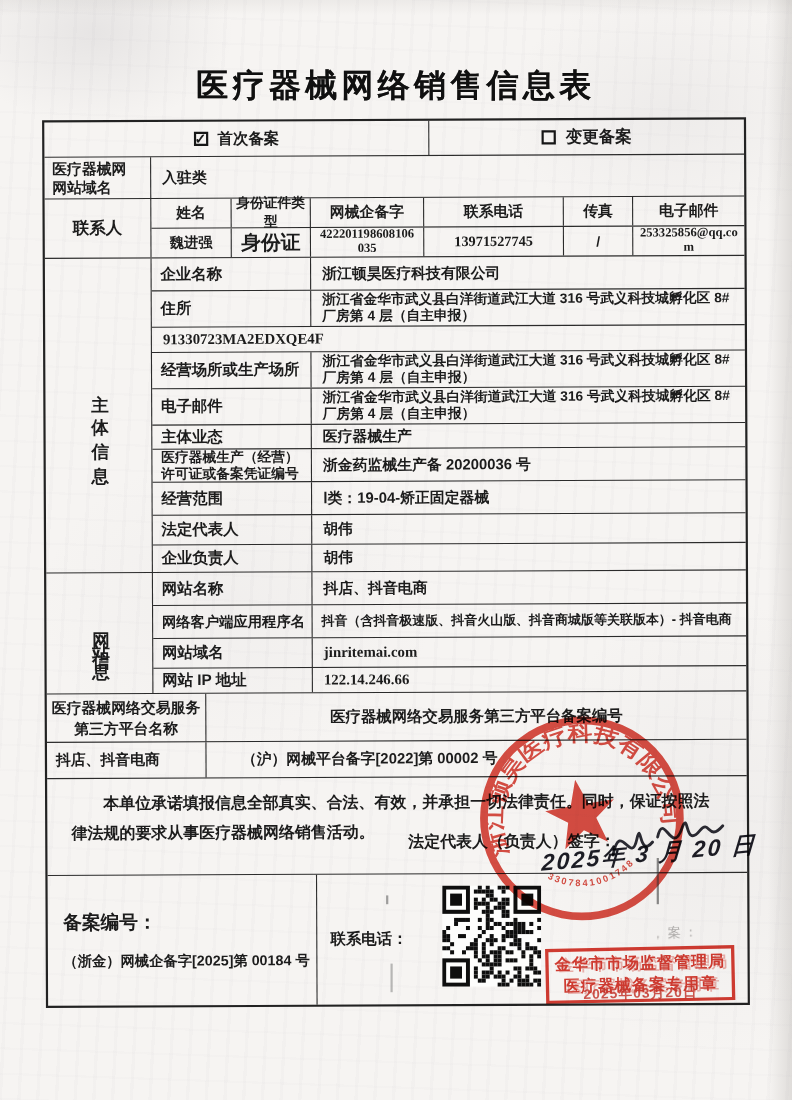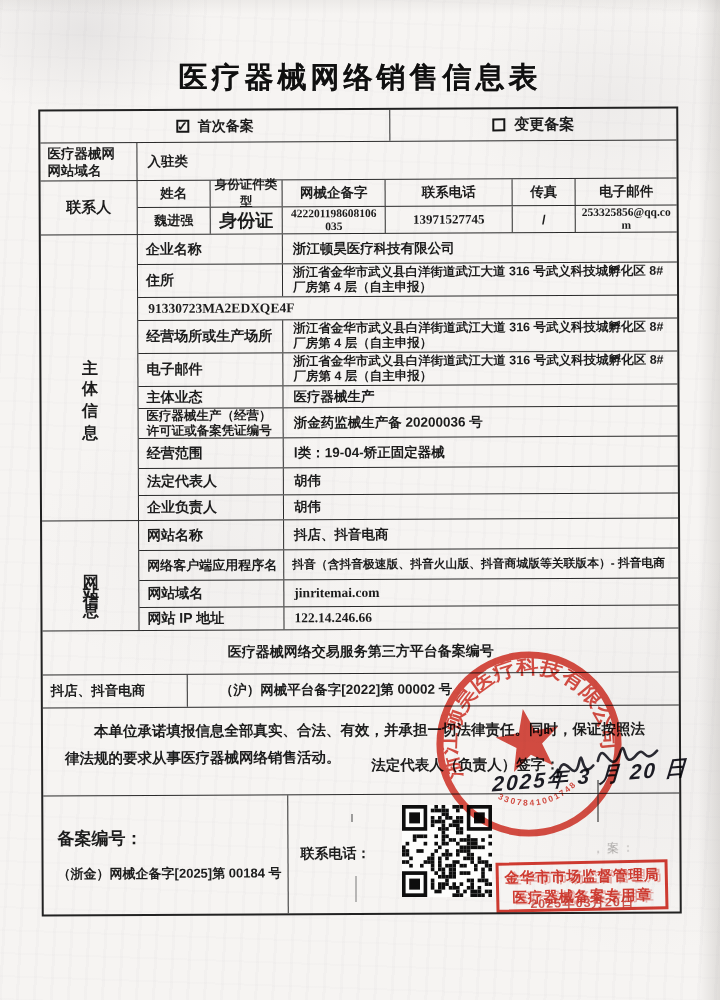--- a/index.html
+++ b/index.html
@@ -188,20 +188,26 @@
         <div class="row" style="height:23px; border-bottom:none">
           <div class="c lab" style="flex:0 0 145px">网站 IP 地址</div>
           <div class="c val num" style="flex:1">122.14.246.66</div>
         </div>
       </div>
     </div>
 
     <div class="row" style="height:77px">
       <div class="stack">
         <div class="row" style="height:44px">
+          <div class="c center" style="flex:0 0 145px; font-size:13.5px; line-height:19px">
+            <div>
+              <span style="display:block">医疗器械网络交易服务</span>
+              <span style="display:block">第三方平台名称</span>
+            </div>
+          </div>
           <div class="c center" style="flex:1; font-size:14px">医疗器械网络交易服务第三方平台备案编号</div>
         </div>
         <div class="row" style="height:33px; border-bottom:none">
           <div class="c" style="flex:0 0 145px; padding-left:8px; font-size:13.5px">抖店、抖音电商</div>
           <div class="c" style="flex:1; padding-left:32px; font-size:13.5px">（沪）网械平台备字[2022]第 00002 号</div>
         </div>
       </div>
     </div>
 
     <div class="row" style="height:88px; position:relative">

